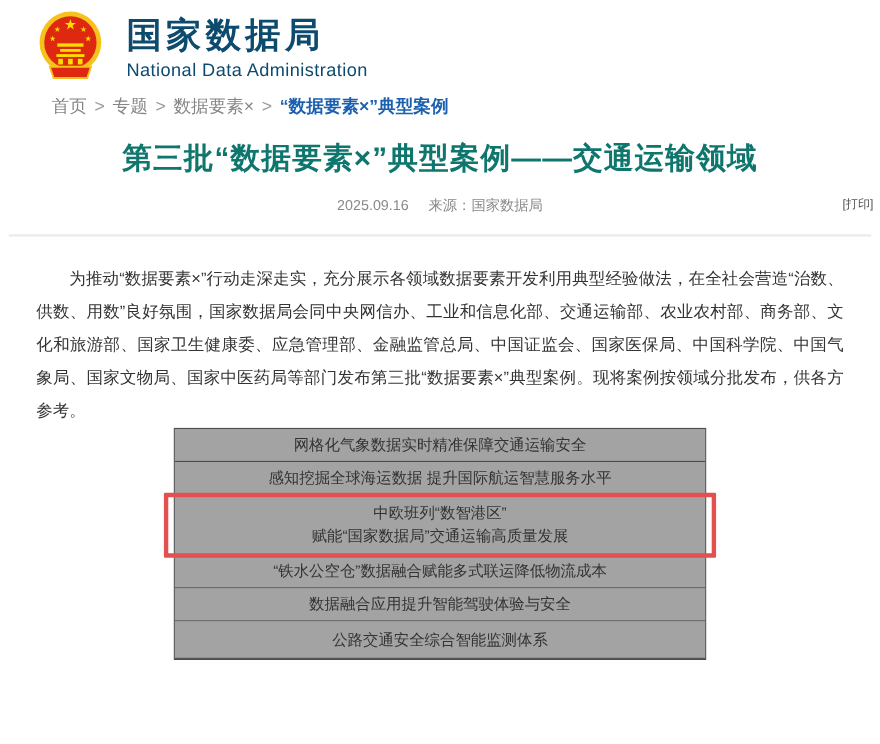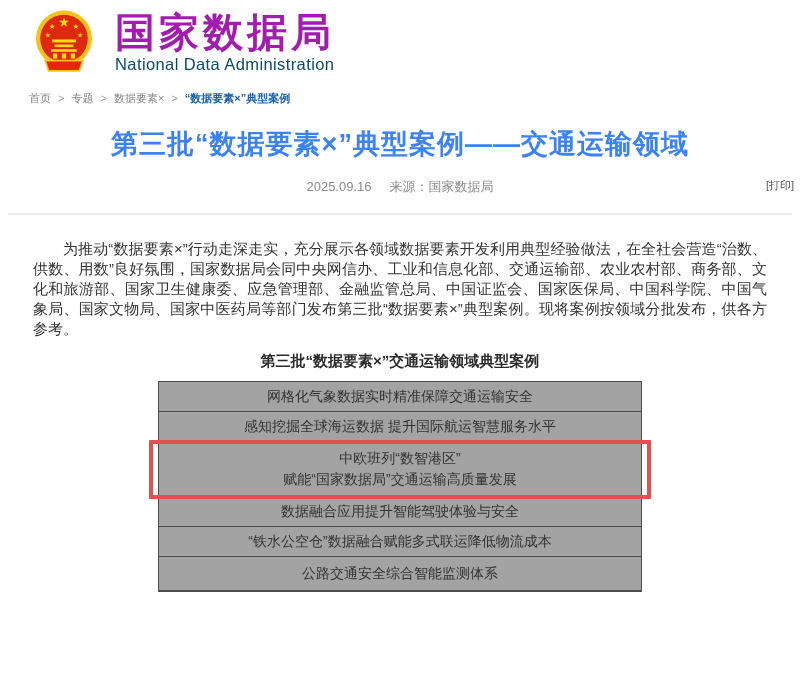--- a/index.html
+++ b/index.html
@@ -7,43 +7,43 @@
     width:800px;height:676px;overflow:hidden;position:relative;
     font-family:"Liberation Sans","DejaVu Sans",sans-serif;
     -webkit-font-smoothing:antialiased;
   }
   
   .header{padding:8px 0 0 25px;}
   .logo-row{display:flex;align-items:center;}
   .emblem{width:78px;height:68px;flex:0 0 auto;}
   .site-names{margin-left:12px;}
   .site-cn{
-    font-size:40px;font-weight:bold;color:#a21caf;letter-spacing:4px;line-height:44px;
+    font-size:32px;font-weight:bold;color:#0c4a6e;letter-spacing:4px;line-height:44px;
   }
   .site-en{font-size:16.5px;color:#0c4a6e;letter-spacing:.4px;margin-top:1px;}
   
-  .breadcrumb{margin:14px 0 0 4px;font-size:11px;color:#858585;line-height:16px;}
+  .breadcrumb{margin:14px 0 0 22px;font-size:16px;color:#858585;line-height:16px;}
   .breadcrumb .crumb{color:#858585;text-decoration:none;cursor:pointer;}
   .breadcrumb .sep{color:#9a9a9a;margin:0 7px;}
   .breadcrumb .crumb.active{color:#1A60AE;font-weight:bold;}
   
   .article-title{
     margin:20px 40px 0;text-align:center;font-size:27px;line-height:36px;
-    font-weight:bold;color:#3b82f6;letter-spacing:1px;
+    font-weight:bold;color:#0f766e;letter-spacing:1px;
   }
   .meta{position:relative;margin-top:16px;text-align:center;font-size:13px;color:#8a8a8a;height:18px;}
   .meta .date{margin-right:18px;margin-top:16px;}
   .meta .print{
     position:absolute;right:6px;top:0;color:#555;text-decoration:none;cursor:pointer;font-size:11px;
   }
   .divider{border:none;border-top:2px solid #EAEAEA;margin:17px 8px 0;}
   
   .content{padding:0 33px;}
   .body-para{
-    margin:24px 0 0;font-size:15px;line-height:20px;color:#333;
+    margin:24px 0 0;font-size:15px;line-height:30px;color:#333;
     text-indent:2em;text-align:justify;
   }
   .attach-note{margin:3px 0 0;font-size:15px;line-height:26px;color:#333;padding-left:2em;}
   .table-title{margin:13px 0 10px;text-align:center;font-size:15px;font-weight:bold;color:#2b2b2b;}
   
   .table-wrap{position:relative;width:482px;margin:0 auto;border:1px solid #4c4c4c;}
   .t-row{
     border-bottom:1px solid #4c4c4c;text-align:center;font-size:14px;color:#333;
     padding:4px 10px;line-height:17px;background:#a3a3a3;
   }
@@ -91,39 +91,38 @@
 
 <div class="meta">
   <span class="date">2025.09.16</span><span>来源：国家数据局</span>
   <a class="print">[打印]</a>
 </div>
 
 <hr class="divider">
 
 <div class="content">
   <p class="body-para">为推动“数据要素×”行动走深走实，充分展示各领域数据要素开发利用典型经验做法，在全社会营造“治数、供数、用数”良好氛围，国家数据局会同中央网信办、工业和信息化部、交通运输部、农业农村部、商务部、文化和旅游部、国家卫生健康委、应急管理部、金融监管总局、中国证监会、国家医保局、中国科学院、中国气象局、国家文物局、国家中医药局等部门发布第三批“数据要素×”典型案例。现将案例按领域分批发布，供各方参考。</p>
-  <h2 class="table-title">第三批“数据要素×”交通运输领域典型案例</h2>
 
   <div class="table-wrap" id="case-table">
 
   <div class="t-row">
         <span class="line">网格化气象数据实时精准保障交通运输安全</span>
       </div>
       <div class="t-row">
         <span class="line">感知挖掘全球海运数据 提升国际航运智慧服务水平</span>
       </div>
       <div class="t-row multi">
         <span class="line">中欧班列“数智港区”</span>
         <span class="line">赋能“国家数据局”交通运输高质量发展</span>
       </div>
       <div class="t-row">
-        <span class="line">数据融合应用提升智能驾驶体验与安全</span>
+        <span class="line">“铁水公空仓”数据融合赋能多式联运降低物流成本</span>
       </div>
       <div class="t-row">
-        <span class="line">“铁水公空仓”数据融合赋能多式联运降低物流成本</span>
+        <span class="line">数据融合应用提升智能驾驶体验与安全</span>
       </div>
       <div class="t-row multi">
         <span class="line">公路交通安全综合智能监测体系</span>
       </div>
       <div class="red-highlight" style="top: 58px; height: 59px;"></div>
     </div>
 
 </div>
 
 </body></html>

